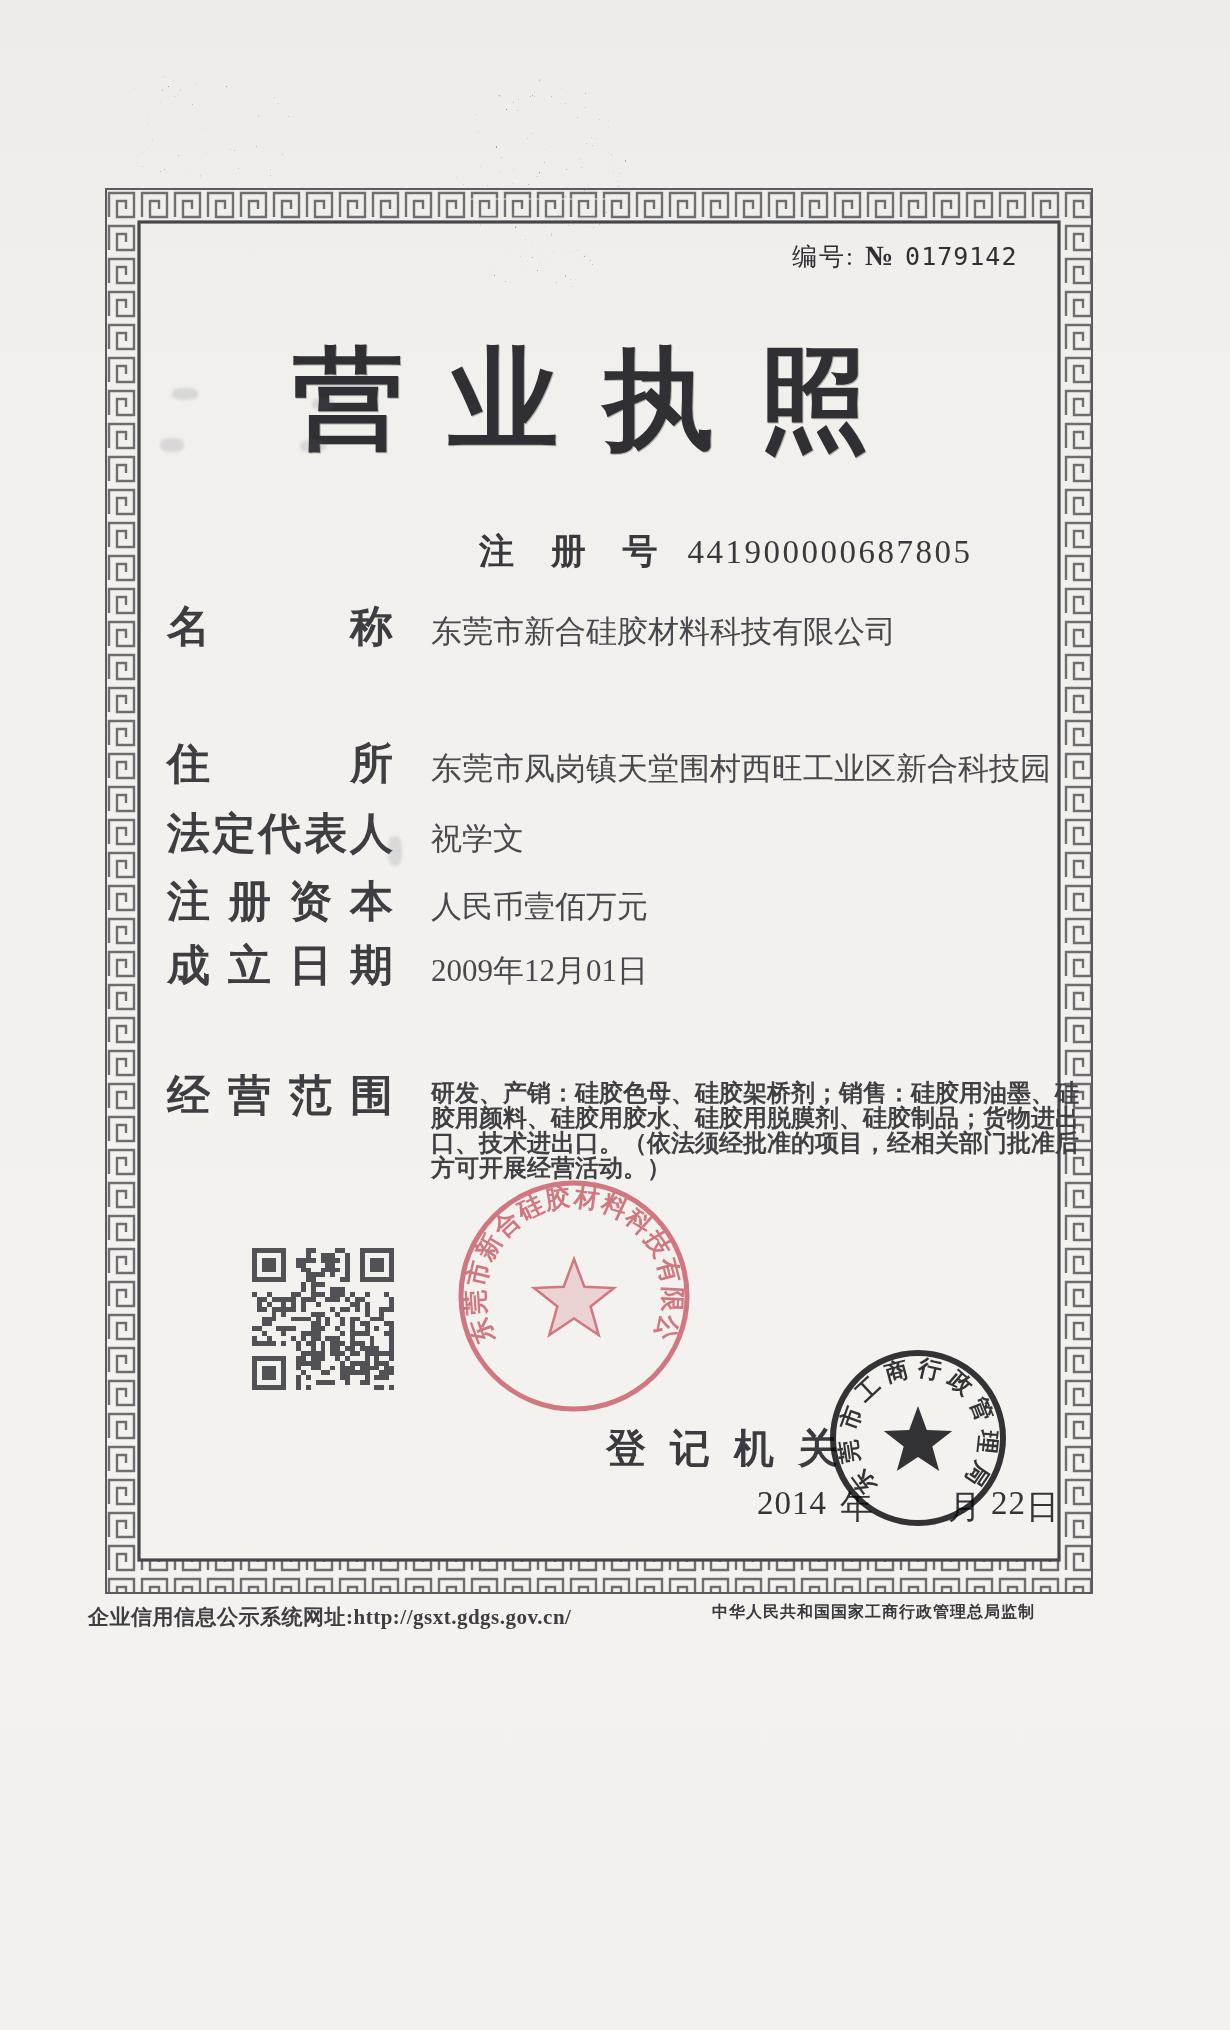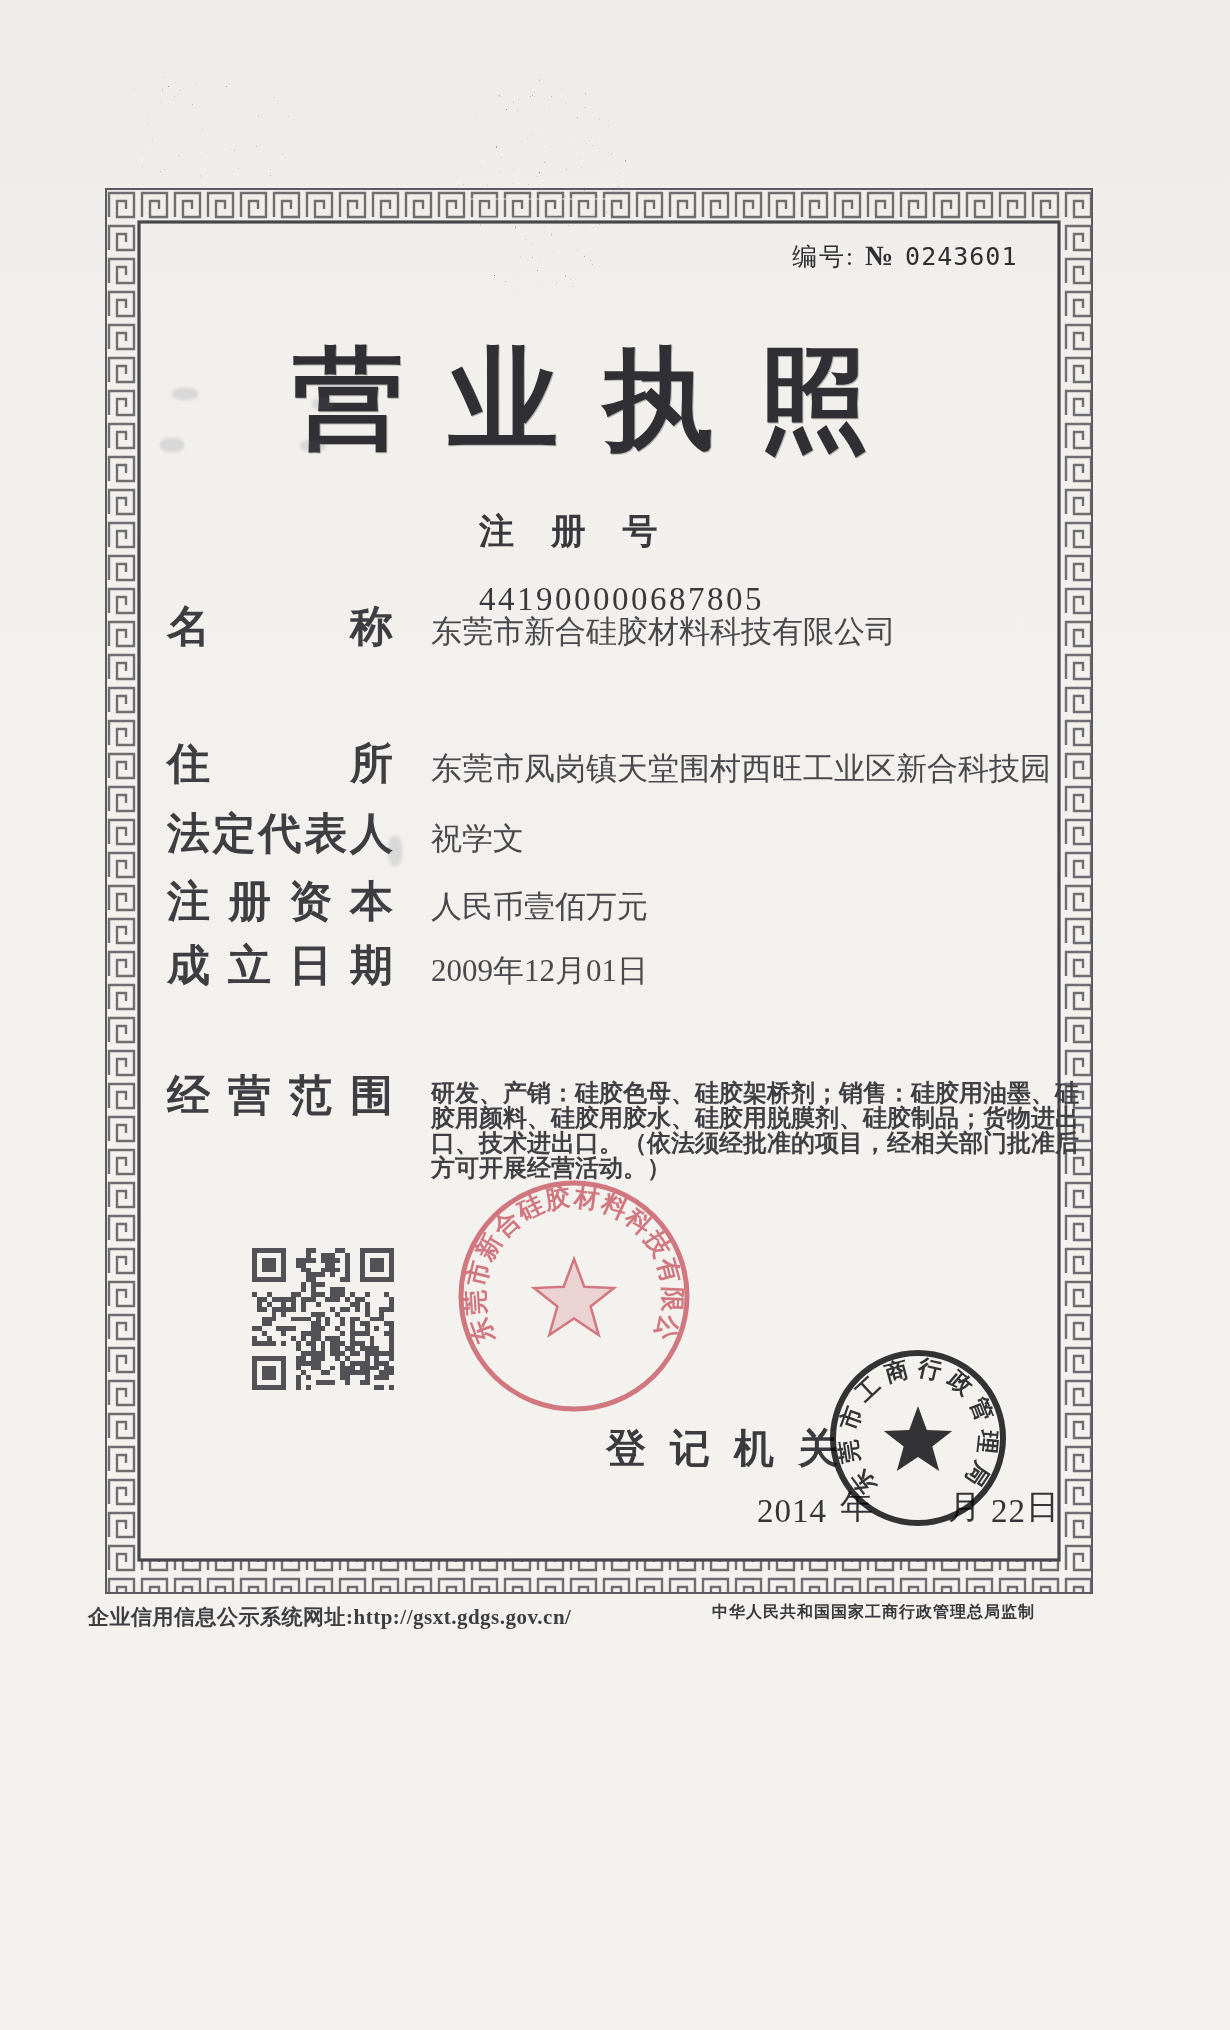--- a/index.html
+++ b/index.html
@@ -12,32 +12,32 @@
   .abs{position:absolute;}
   
   .serial-line{left:792px; top:240px; display:flex; align-items:baseline; gap:10px;
     font-size:25px; color:#2f2f33; letter-spacing:2px;}
   .serial-line .no-sign{font-weight:bold; font-size:28px;}
   .serial-line .serial-num{font-family:"DejaVu Sans Mono", monospace; font-size:25px; letter-spacing:1px;}
   .doc-title{left:293px; top:336px; width:576px; height:132px;
     font-family:"Liberation Sans", sans-serif; font-weight:900; font-size:110px; line-height:125px;
     color:#303034; text-align:justify; text-align-last:justify; letter-spacing:0;
     text-shadow:1px 1px 0 rgba(60,60,64,.35);}
-  .reg-line{left:479px; top:508px; display:flex; align-items:baseline; gap:26px; color:#39393d;flex-direction:column;}
+  .reg-line{left:479px; top:528px; display:flex; align-items:baseline; gap:16px; color:#39393d;}
   .reg-label{font-size:35px; letter-spacing:14px; font-weight:600;}
   .reg-number{font-size:33px; letter-spacing:2.5px;}
   
   .row{left:0; top:0; width:1230px; height:60px;}
   .row .flabel{position:absolute; left:167px; width:226px; font-size:43px; line-height:48px;
     font-weight:600; color:#3e3e42; text-align:justify; text-align-last:justify;}
   .row .fvalue{position:absolute; left:431px; top:11px; width:648px; font-size:31px; line-height:36px; color:#48484d;}
   .row .fvalue.small{font-size:24px; line-height:25px; top:9px; color:#3f3f44; font-weight:600;}
   
   .authority-line{left:606px; top:1421px; font-size:40px; font-weight:600; letter-spacing:24px; color:#3a3a3f;}
-  .date-line{left:757px; top:1485px; display:flex; align-items:flex-end; font-size:33px; color:#333338; letter-spacing:1px;}
+  .date-line{left:757px; top:1485px; display:flex; align-items:flex-start; font-size:33px; color:#333338; letter-spacing:1px;}
   .date-line .sp1{display:inline-block; width:13px;}
   .date-line .sp2{display:inline-block; width:74px;}
   .date-line .sp3{display:inline-block; width:9px;}
   
   .footer-left{left:88px; top:1603px; font-size:21px; letter-spacing:.5px; color:#3d3d42; font-weight:700;}
   .footer-right{left:712px; top:1602px; font-size:16px; letter-spacing:1px; color:#38383d; font-weight:600;}
   
   .seal{mix-blend-mode:multiply;}
   
   .smudge{background:rgba(95,95,110,.16); filter:blur(1.5px); border-radius:40%;}
@@ -117,21 +117,21 @@
       <rect x="18" y="118" width="154" height="2.5"></rect>
       <rect x="24" y="136" width="142" height="2"></rect>
       <rect x="30" y="155" width="130" height="2.5"></rect>
       <rect x="34" y="92" width="122" height="2"></rect>
     </g>
   </svg>
 
   <div class="abs serial-line">
     <span>编号:</span>
     <span class="no-sign">№</span>
-    <span class="serial-num">0243601</span>
+    <span class="serial-num">0179142</span>
   </div>
 
   <div class="abs doc-title">营业执照</div>
 
   <div class="abs reg-line">
     <span class="reg-label">注 册 号</span>
     <span class="reg-number">441900000687805</span>
   </div>
 
   <div class="abs row" style="top:603px">

